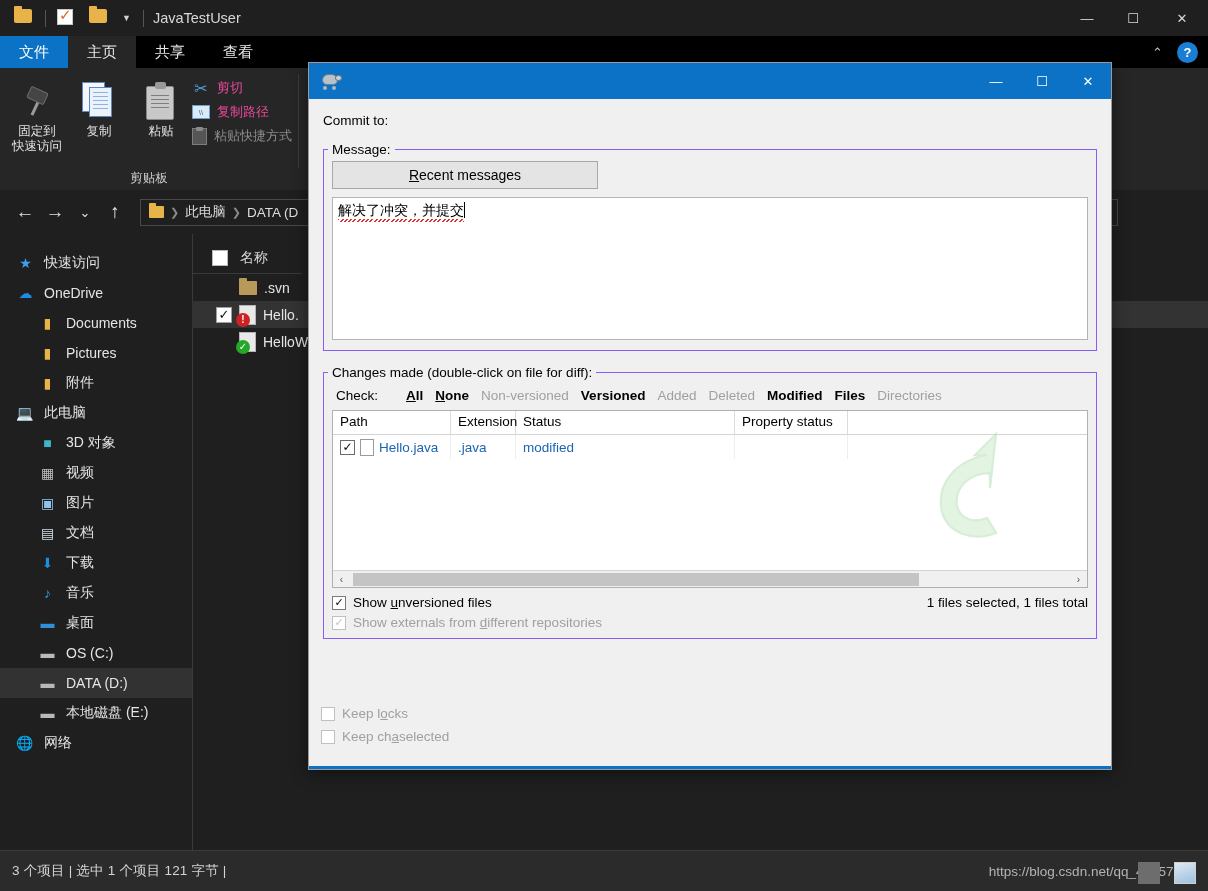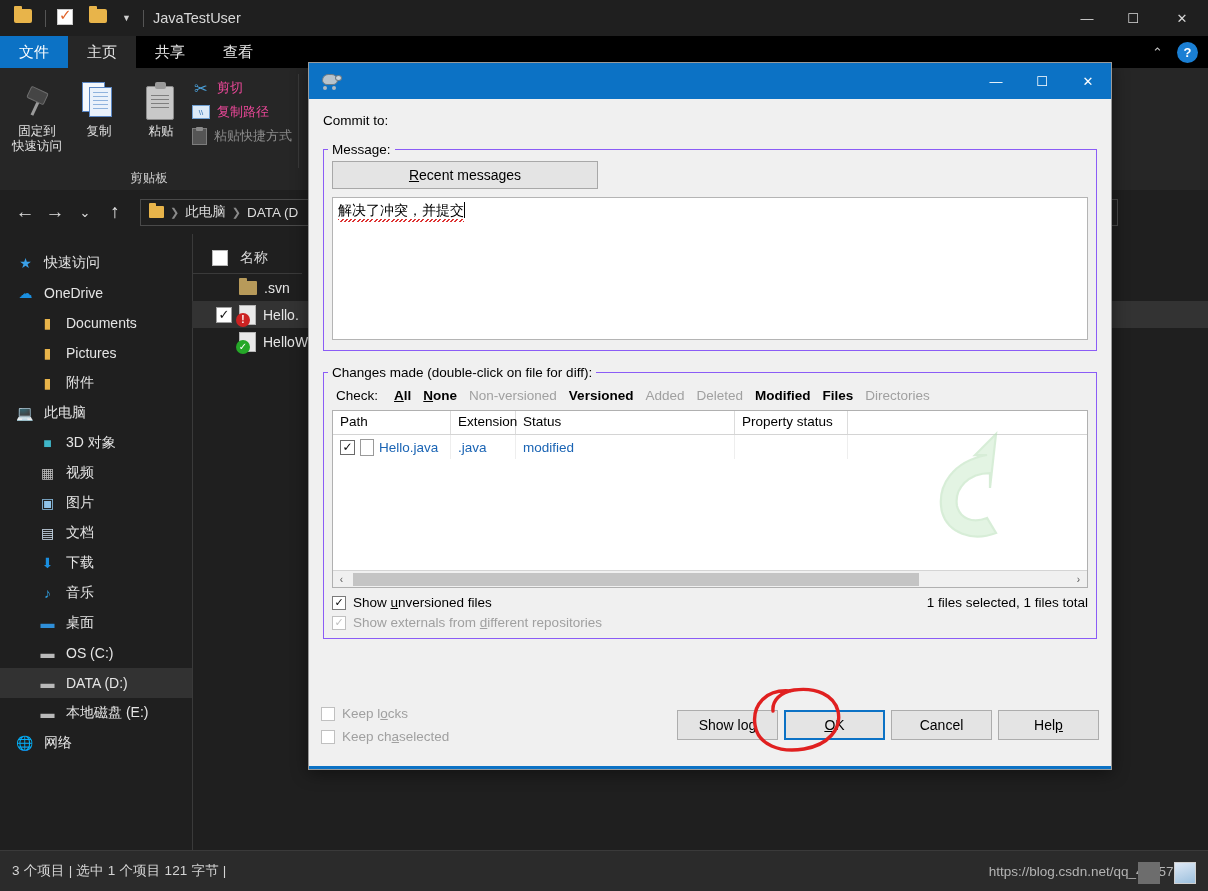--- a/index.html
+++ b/index.html
@@ -138,21 +138,21 @@
   }
   .msg-text { position:relative; display:inline-block; padding-bottom:2px; }
   .msg-text .sq {
     position:absolute; left:0; right:0; bottom:0; height:3px;
     background-image:repeating-linear-gradient(135deg,#d33 0 1.4px,transparent 1.4px 3px);
   }
   .caret { display:inline-block; width:1px; height:16px; background:#000; vertical-align:-3px; }
 
   .ch-inner { padding:6px 8px 8px 8px; }
   .check-row { display:flex; align-items:center; gap:0; font-size:13.5px; padding:2px 0 7px 4px; }
-  .check-row .lb { color:#000; margin-right:16px;text-align:center; }
+  .check-row .lb { color:#000; margin-right:28px;text-align:center; }
   .ck-link { color:#000; font-weight:bold; margin-right:12px; }
   .ck-link.off { color:#a0a0a0; font-weight:normal; }
   .ck-link u { text-decoration:underline; }
 
   .tbl { border:1px solid #b0b0b0; background:#fff; height:178px; position:relative; overflow:hidden; }
   .tbl-head { display:flex; height:24px; border-bottom:1px solid #d4d4d4; background:#fff; }
   .th { font-size:13.5px; color:#000; padding:3px 0 0 7px; border-right:1px solid #dcdcdc; }
   .tr { display:flex; height:24px; align-items:center; }
   .td { font-size:13.5px; color:#1a64b4; padding-left:7px; display:flex; align-items:center; gap:5px; height:100%; border-right:1px solid #eee; }
   .row-cb { width:15px; height:15px; border:1px solid #6a6a6a; background:#fff; color:#000; font-size:12px; display:flex; align-items:center; justify-content:center; }
@@ -489,38 +489,16 @@
       <div class="keep-row">
         <span class="cbx dis"></span>
         <span class="cb-lb dis"><span>Keep l</span><u class="ak">o</u><span>cks</span></span>
       </div>
       <div class="keep-row">
         <span class="cbx dis"></span>
         <span class="cb-lb dis"><span>Keep ch</span><u class="ak">a</u><span>selected</span></span>
       </div>
     </div>
 
-    <div class="btn-row">
-      <div class="dbtn">
-          <span>Show lo</span>
-          <u class="ak">g</u>
-        </div>
-      <div class="ok-wrap">
-        <div class="dbtn focus">
-            <u class="ak">O</u>
-            <span>K</span>
-          </div>
-        <svg class="red-circle" viewBox="0 0 104 74">
-          <path d="M44 8 C20 6 6 22 9 42 C12 62 34 70 58 66 C82 62 96 46 92 28 C88 12 70 4 48 7 C34 9 26 18 27 28" fill="none" stroke="#e02020" stroke-width="3.4" stroke-linecap="round"></path>
-        </svg>
-      </div>
-      <div class="dbtn">
-          <span>Cancel</span>
-        </div>
-      <div class="dbtn">
-          <span>Hel</span>
-          <u class="ak">p</u>
-        </div>
-    </div>
   </div>
 
   <div class="dlg-bottom-line"></div>
 </div>
 
 </body></html>

